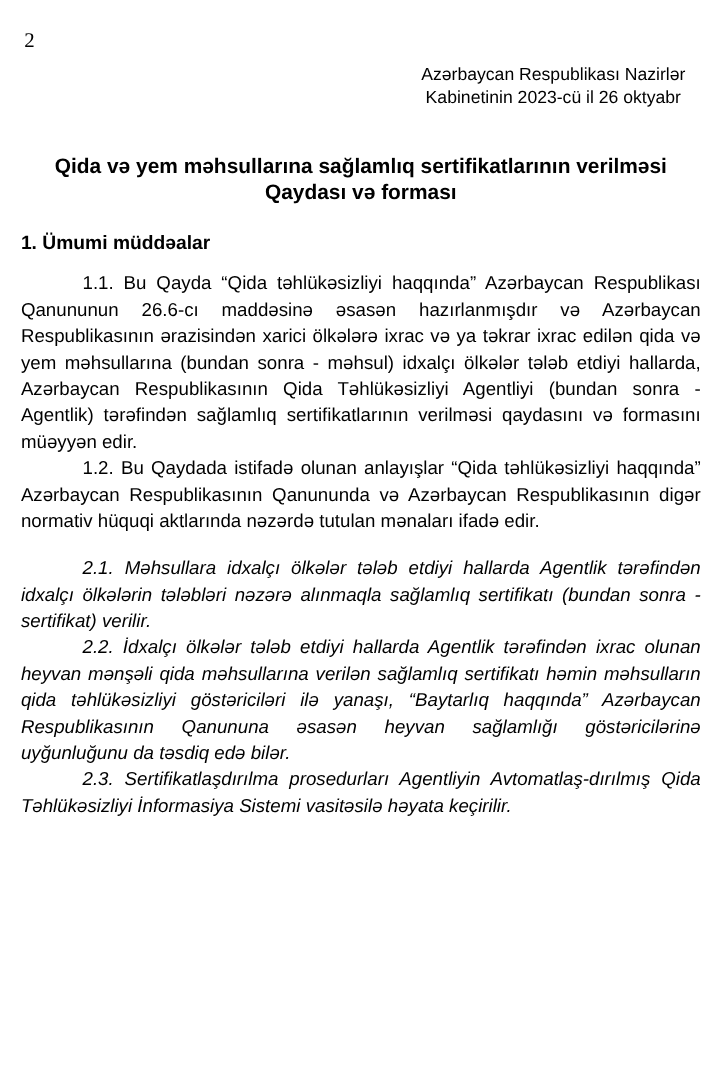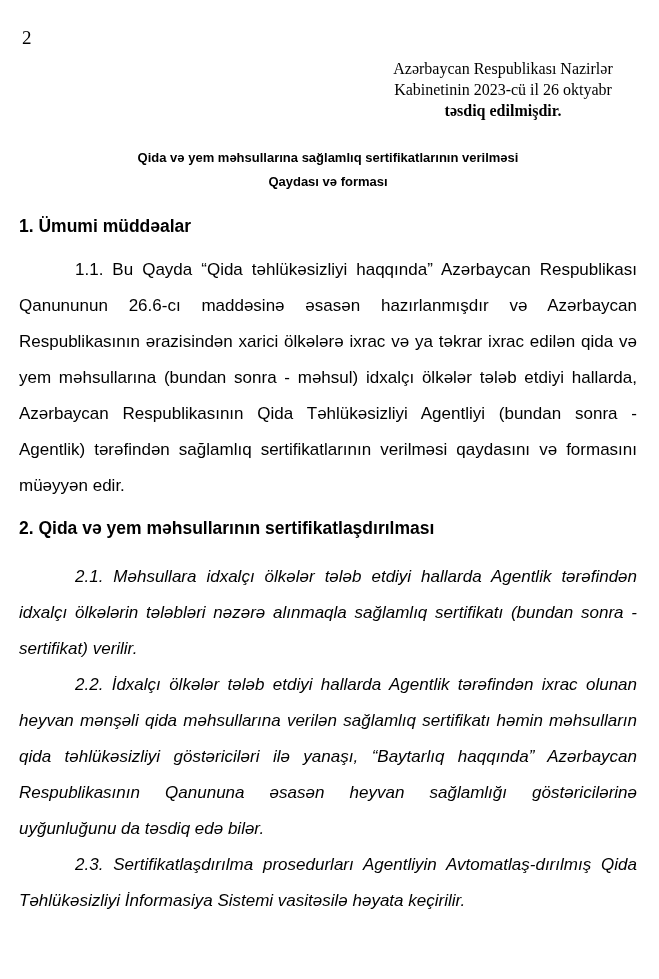--- a/index.html
+++ b/index.html
@@ -26,76 +26,74 @@
     font-size: 19px;
     line-height: 24px;
     margin: 12px 0 0 3px;
   }
   .approval {
     width: 266px;
     margin: 8px 1px 0 auto;
     text-align: center;
     font-size: 16px;
     line-height: 21px;
-    font-family: Liberation Serif, serif;
   }
   .approval-bold {
     font-weight: bold;
   }
   .doc-title {
-    margin-top: 25px;
-    font-size: 13px;
+    margin-top: 40px;
+    font-size: 19px;
     font-weight: bold;
     line-height: 24px;
     text-align: center;
   }
   .section-heading {
     font-size: 17.5px;
     font-weight: bold;
     line-height: 24px;
   }
   .sh-1 { margin-top: 20px; }
   .sh-2 { margin-top: 12px; }
   .body-block {
     font-size: 17px;
-    line-height: 36px;
+    line-height: 24px;
     text-align: justify;
   }
   .bb-1 { margin-top: 14px; }
   .bb-2 { margin-top: 19px; font-style: italic; }
   .body-block p {
     margin: 0;
     text-indent: 56px;
   }
 </style>
 </head>
 <body>
 
 <div class="page">
 
   <div class="page-number">2</div>
 
   <div class="approval">
     <div>Azərbaycan Respublikası Nazirlər</div>
     <div>Kabinetinin 2023-cü il 26 oktyabr</div>
-    <div class="approval-bold">təsdiq edilmişdir.</div>
   </div>
 
   <div class="doc-title">
     <div>Qida və yem məhsullarına sağlamlıq sertifikatlarının verilməsi</div>
     <div>Qaydası və forması</div>
   </div>
 
   <div class="section-heading sh-1">1. Ümumi müddəalar</div>
 
   <div class="body-block bb-1">
     <p>1.1. Bu Qayda “Qida təhlükəsizliyi haqqında” Azərbaycan Respublikası Qanununun 26.6-cı maddəsinə əsasən hazırlanmışdır və Azərbaycan Respublikasının ərazisindən xarici ölkələrə ixrac və ya təkrar ixrac edilən qida və yem məhsullarına (bundan sonra - məhsul) idxalçı ölkələr tələb etdiyi hallarda, Azərbaycan Respublikasının Qida Təhlükəsizliyi Agentliyi (bundan sonra - Agentlik) tərəfindən sağlamlıq sertifikatlarının verilməsi qaydasını və formasını müəyyən edir.</p>
+    <p>1.2. Bu Qaydada istifadə olunan anlayışlar “Qida təhlükəsizliyi haqqında” Azərbaycan Respublikasının Qanununda və Azərbaycan Respublikasının digər normativ hüquqi aktlarında nəzərdə tutulan mənaları ifadə edir.</p>
   </div>
 
-  <div class="section-heading sh-2">2. Qida və yem məhsullarının sertifikatlaşdırılması</div>
 
   <div class="body-block bb-2">
     <p>2.1. Məhsullara idxalçı ölkələr tələb etdiyi hallarda Agentlik tərəfindən idxalçı ölkələrin tələbləri nəzərə alınmaqla sağlamlıq sertifikatı (bundan sonra - sertifikat) verilir.</p>
     <p>2.2. İdxalçı ölkələr tələb etdiyi hallarda Agentlik tərəfindən ixrac olunan heyvan mənşəli qida məhsullarına verilən sağlamlıq sertifikatı həmin məhsulların qida təhlükəsizliyi göstəriciləri ilə yanaşı, “Baytarlıq haqqında” Azərbaycan Respublikasının Qanununa əsasən heyvan sağlamlığı göstəricilərinə uyğunluğunu da təsdiq edə bilər.</p>
     <p>2.3. Sertifikatlaşdırılma prosedurları Agentliyin Avtomatlaş-dırılmış Qida Təhlükəsizliyi İnformasiya Sistemi vasitəsilə həyata keçirilir.</p>
   </div>
 
 </div>
 
 </body></html>

